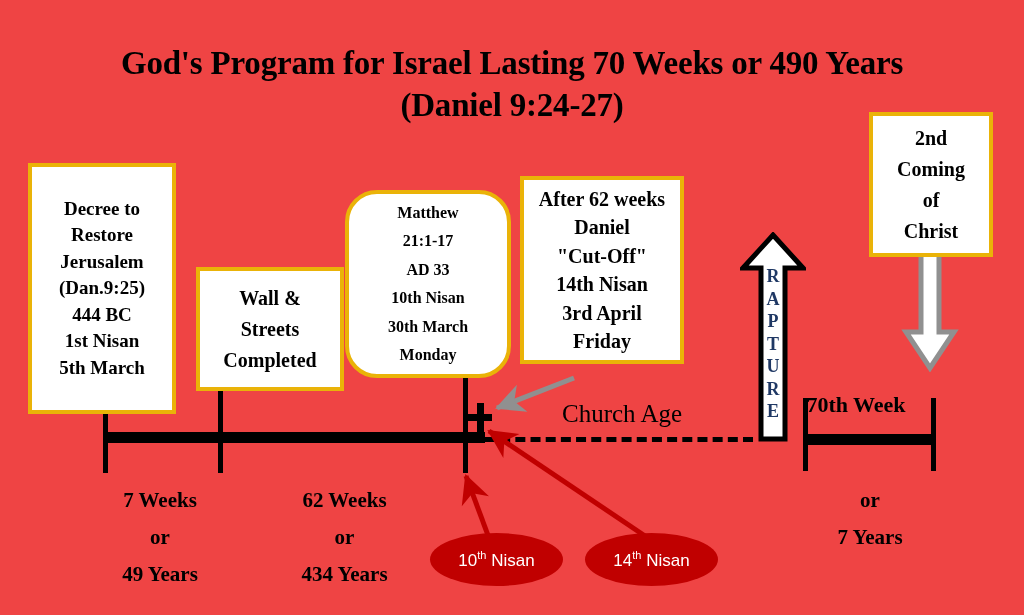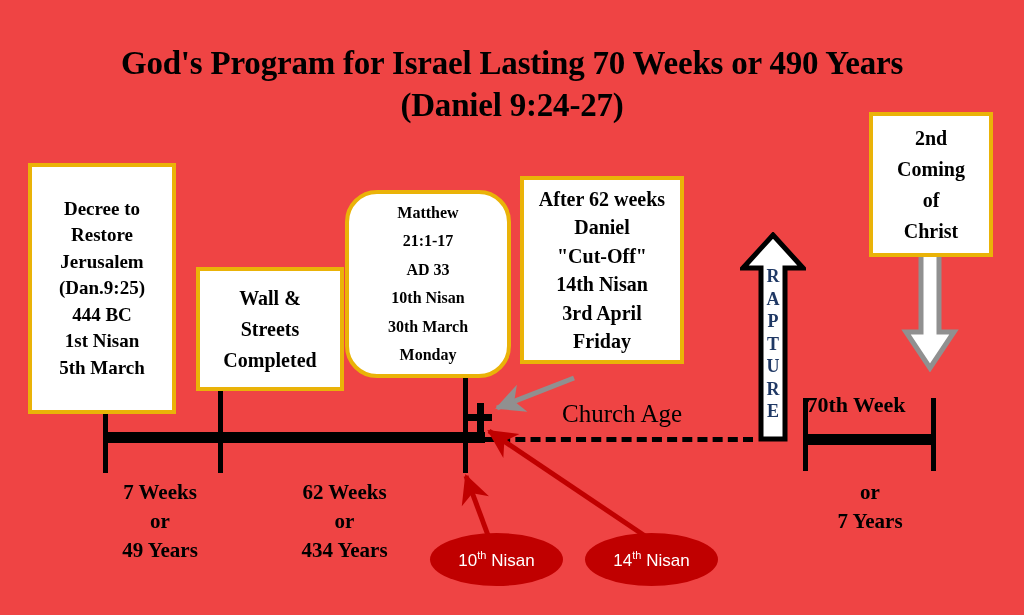--- a/index.html
+++ b/index.html
@@ -191,21 +191,21 @@
   .period {
     position: absolute;
     text-align: center;
     font-family: "Liberation Serif", "DejaVu Serif", serif;
     font-weight: bold;
     font-size: 21px;
     line-height: 29px;
     color: #000000;
     z-index: 5;
   }
-  .period span { display: block; white-space: nowrap; }
+  .period span { display: block; white-space: nowrap; margin-top: 8px; }
   #period-7  { left: 90px;  top: 478px; width: 140px; }
   #period-62 { left: 272px; top: 478px; width: 145px; }
   #period-1  { left: 800px; top: 478px; width: 140px; }
 
   
   .ellipse {
     position: absolute;
     background: #C00000;
     border-radius: 50%;
     display: flex;

